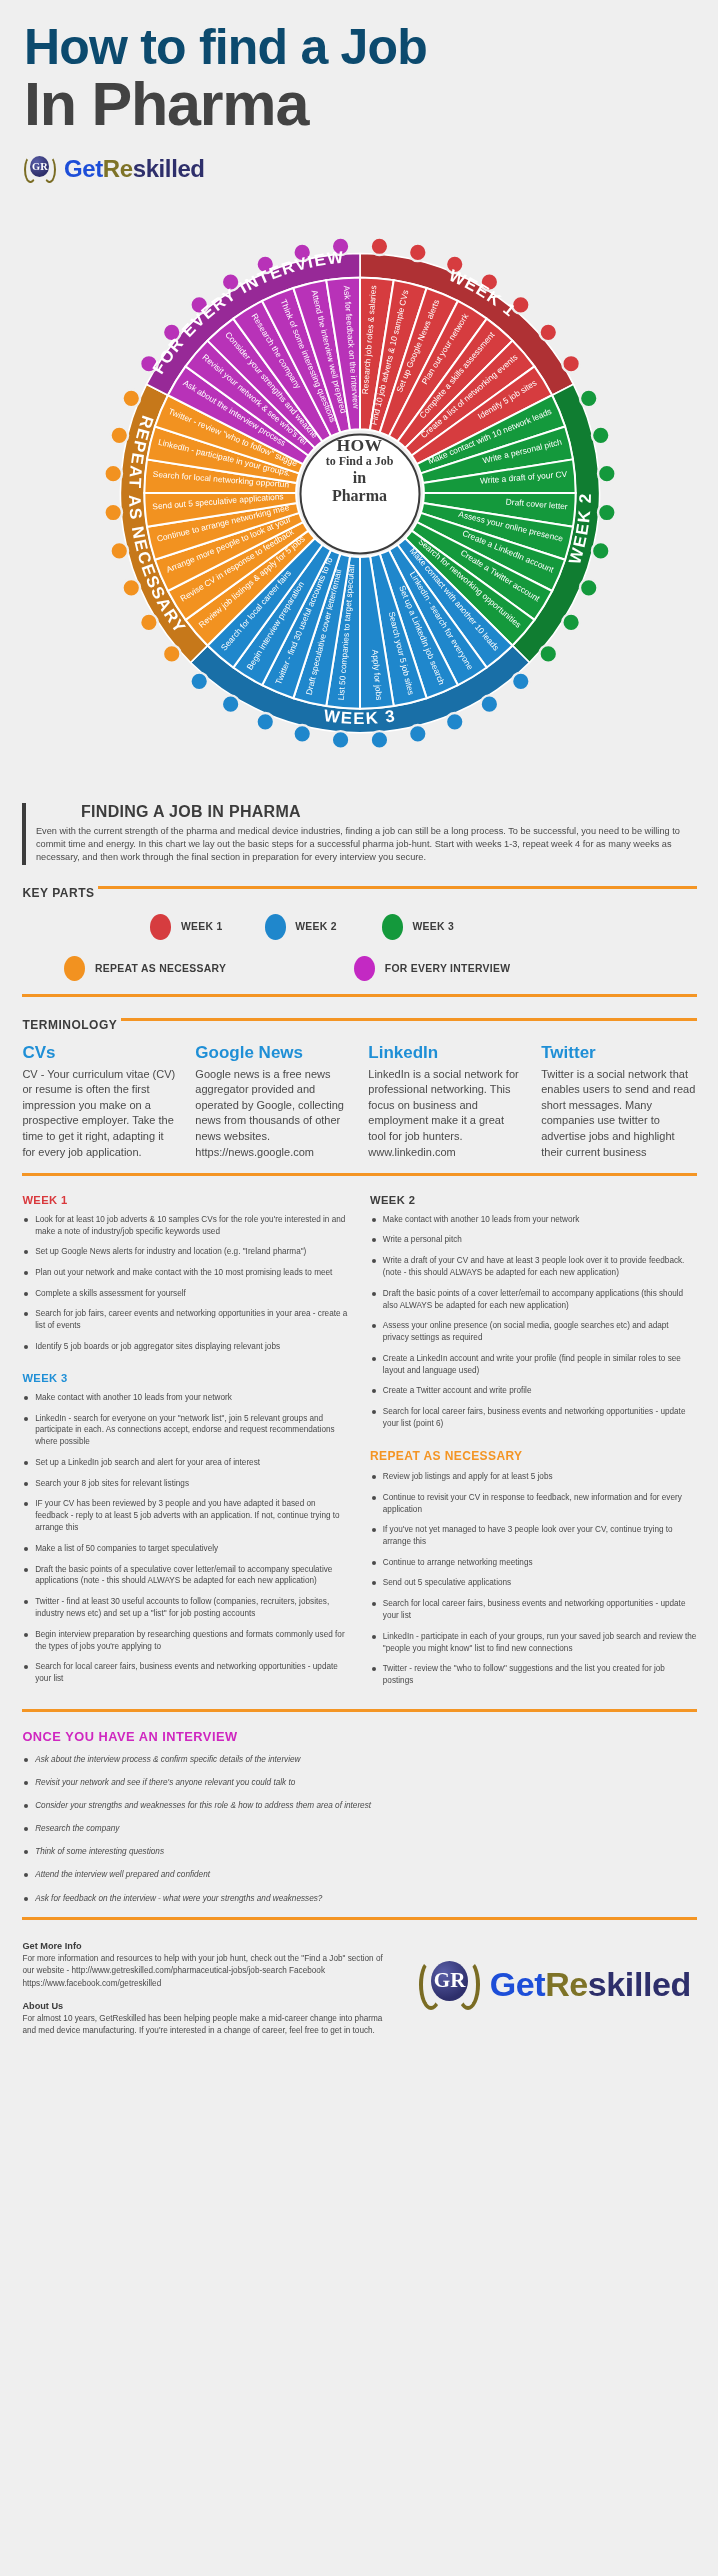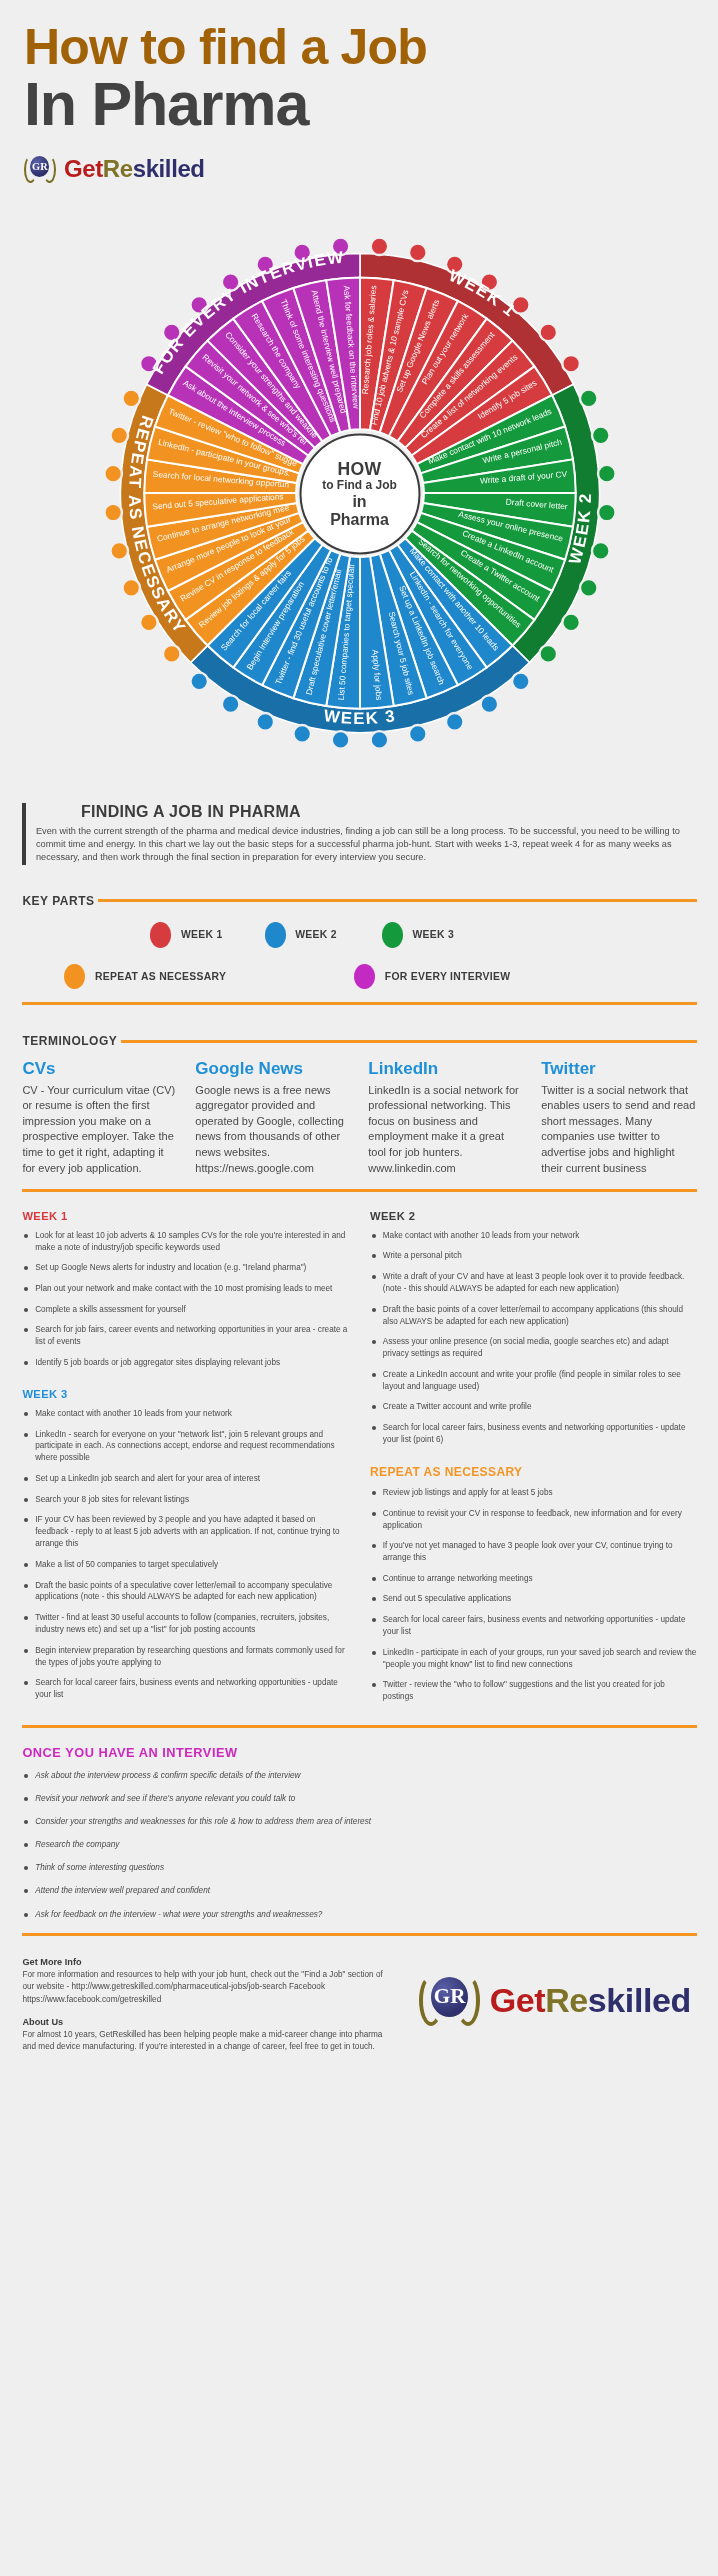--- a/index.html
+++ b/index.html
@@ -10,21 +10,21 @@
     font-family: "Liberation Sans", sans-serif;
     color: #3c3c3c;
     position: relative;
     overflow: hidden;
   }
   .page { width:719px; height:2576px; position:relative; }
 
   
   .title-block { padding: 22.4px 24px 0 24px; }
   .title-line1 {
-    font-size: 50px; font-weight: bold; color: #a16207;
+    font-size: 50px; font-weight: bold; color: #0c4a6e;
     letter-spacing: -0.8px; line-height: 1.02; margin:0;
   }
   .title-line2 {
     font-size: 61px; font-weight: bold; color: #434343;
     letter-spacing: -1.2px; line-height: 1.02; margin:0;
   }
   .logo-row { display:flex; align-items:center; gap:8px; margin-top: 17.6px; }
   .crest { width:32px; height:32px; position:relative; flex:none; }
   .crest .ball {
     position:absolute; left:6.4px; top:3.2px; width:19px; height:21px;
@@ -34,48 +34,49 @@
     position:absolute; inset:0; display:flex; align-items:center; justify-content:center;
     font-family:"Liberation Serif", serif; font-weight:bold; font-size:10.4px; color:#fff;
   }
   .crest .wreath-l, .crest .wreath-r {
     position:absolute; top:2.4px; width:12.8px; height:27px;
     border:2.4px solid #7a6c23; border-radius:50%;
   }
   .crest .wreath-l { left:0; border-right-color:transparent; border-top-color:transparent; }
   .crest .wreath-r { right:0; border-left-color:transparent; border-top-color:transparent; }
   .logo-text { font-size:24px; font-weight:bold; letter-spacing:-0.4px; }
-  .lg-get  { color:#b91c1c; }
+  .lg-get  { color:#1d4ed8; }
   .lg-re   { color:#7e7327; }
   .lg-skl  { color:#2e2f6b; }
 
   
   .wheel-wrap { position:relative; width:719px; height:607px; margin-top:4.8px; }
   .wheel { position:absolute; left:50%; top:6.4px; transform:translateX(-50%); }
   .hub {
     position:absolute; left:50%; top:50%; transform:translate(-50%,-50%);
     width:121px; height:121px; border-radius:50%; background:#fff;
     border:2.4px solid #3b3b3b; display:flex; flex-direction:column;
-    align-items:center; justify-content:center; z-index:5; text-align:center;
+    align-items:center; z-index:5; text-align:center;
     line-height:1.12;
+    font-family:Liberation Serif, serif;
   }
   .hub .h1 { font-size:17.6px; font-weight:bold; color:#3c3c3c; letter-spacing:0.4px;}
   .hub .h2 { font-size:12px; font-weight:bold; color:#3c3c3c; }
   .hub .h3 { font-size:16px; font-weight:bold; color:#3c3c3c; }
   .hub .h4 { font-size:16px; font-weight:bold; color:#3c3c3c; }
 
   
   .content { padding: 0 22.4px; }
   .intro {
     border-left: 4px solid #3c3c3c; padding-left:9.6px; margin-top: 6.4px;
   }
   .intro h3 { font-size:16px; margin:0 0 3.2px 0; letter-spacing:0.3px; color:#3c3c3c;padding-left:45px; }
   .intro p  { font-size:9.2px; line-height:1.45; margin:0; color:#4a4a4a; }
 
-  .rule-head { display:flex; align-items:center; gap:4px; margin-top:29px; }
+  .rule-head { display:flex; align-items:flex-start; gap:4px; margin-top:21px; }
   .rule-head .lbl { font-size:12px; font-weight:bold; letter-spacing:0.5px; color:#3c3c3c; white-space:nowrap; }
   .rule-head .bar { flex:1; height:3.2px; background:#f49524; }
   .rule-solo { height:3.2px; background:#f49524; margin-top:12.8px; }
 
   .keyparts { margin-top:14.4px; }
   .kp-row { display:flex; align-items:center; }
   .kp-item { display:flex; align-items:center; gap:9.6px; }
   .kp-dot { width:21px; height:25.6px; border-radius:50%; flex:none; }
   .kp-lbl { font-size:10.4px; font-weight:bold; letter-spacing:0.3px; color:#3c3c3c; }
   .kp-row1 .kp-item:nth-child(1) { margin-left:128px; }

